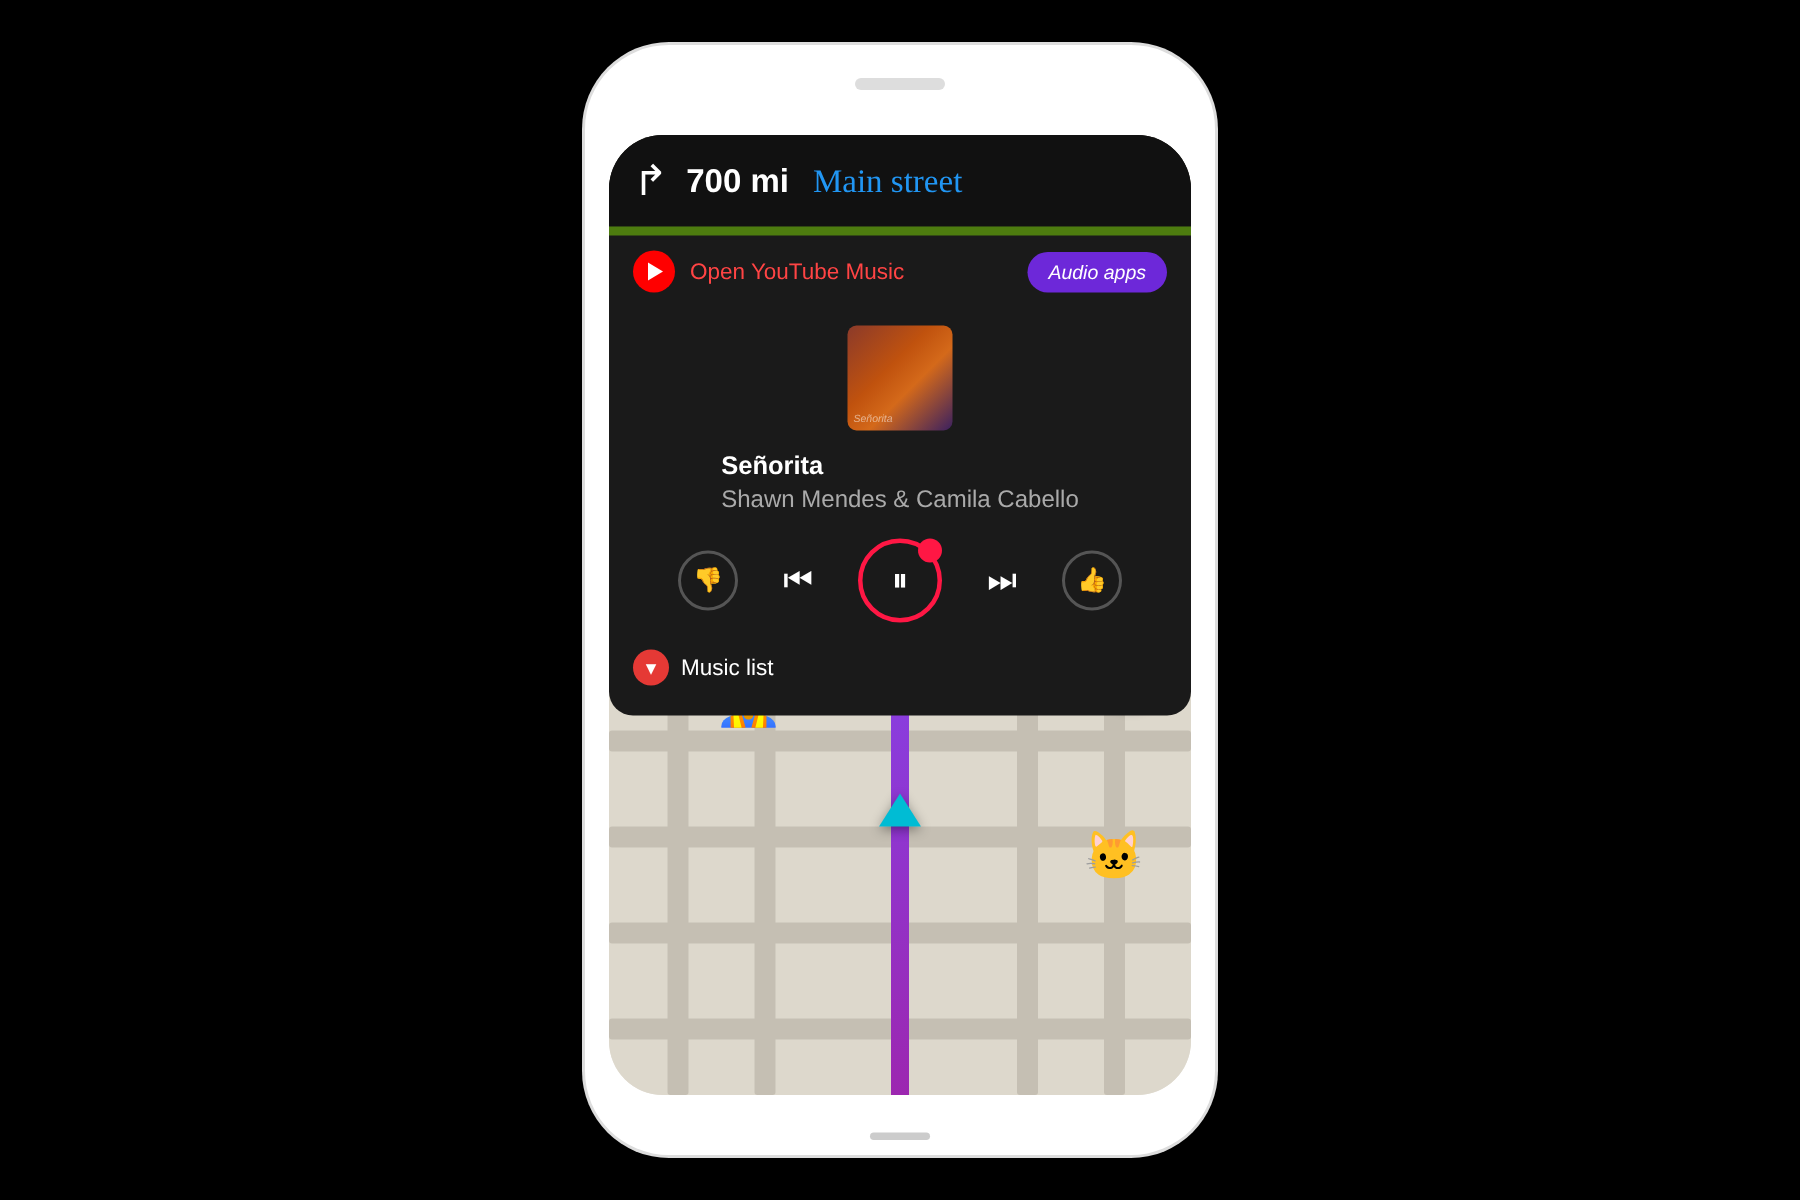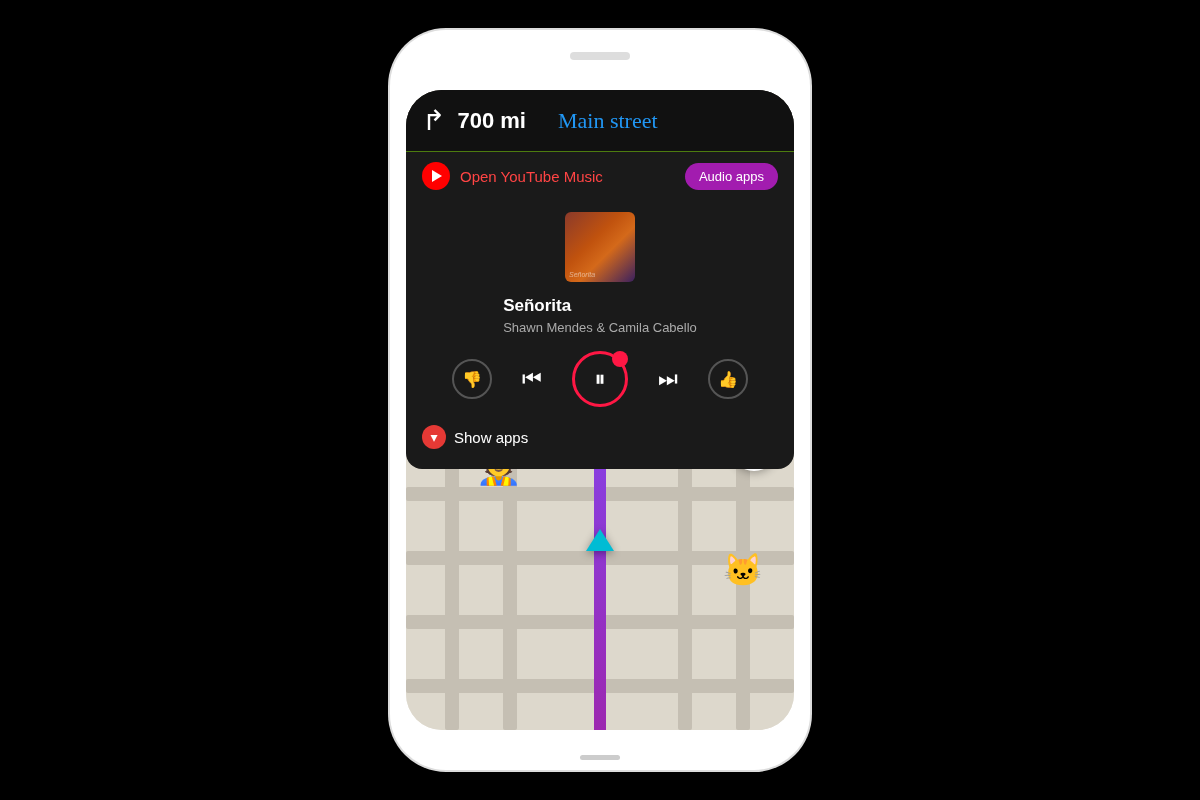--- a/index.html
+++ b/index.html
@@ -160,37 +160,37 @@
     .turn-icon {
       color: #fff;
       font-size: 28px;
       flex-shrink: 0;
     }
 
     .nav-distance {
       color: #fff;
       font-size: 22px;
       font-weight: 600;
-      margin-right: 20px;
+      margin-right: 4px;
     }
 
     .nav-street {
       color: #2196f3;
       font-size: 22px;
       font-weight: 400;
       font-family: Liberation Serif, serif;
     }
 
     
     .music-bar {
       display: flex;
       align-items: center;
       padding: 10px 16px;
       background: #1a1a1a;
-      border-top: 1px solid #4d7c0f;
+      border-top: 6px solid #4d7c0f;
       gap: 10px;
     }
 
     .yt-icon {
       width: 28px;
       height: 28px;
       background: #ff0000;
       border-radius: 50%;
       display: flex;
       align-items: center;
@@ -209,27 +209,28 @@
     }
 
     .open-yt-label {
       color: #ff4444;
       font-size: 15px;
       font-weight: 500;
       flex: 1;
     }
 
     .audio-apps-btn {
-      background: #a21caf;
+      background: #6d28d9;
       color: #fff;
       border: none;
       border-radius: 20px;
       padding: 6px 14px;
       font-size: 13px;
       cursor: pointer;
+      font-style: italic;
     }
 
     
     .track-row {
       display: flex;
       align-items: center;
       padding: 12px 16px;
       gap: 14px;
       flex-direction: column;
     }
@@ -260,21 +261,21 @@
 
     .track-title {
       color: #fff;
       font-size: 17px;
       font-weight: 600;
       margin-bottom: 4px;
     }
 
     .track-artist {
       color: #aaa;
-      font-size: 13px;
+      font-size: 16px;
     }
 
     
     .controls-row {
       display: flex;
       align-items: center;
       justify-content: center;
       padding: 4px 16px 12px;
       gap: 20px;
     }
@@ -419,18 +420,18 @@
       <div class="controls-row">
         <button class="ctrl-btn">👎</button>
         <button class="ctrl-btn plain">⏮</button>
         <button class="play-pause-btn">⏸</button>
         <button class="ctrl-btn plain">⏭</button>
         <button class="ctrl-btn">👍</button>
       </div>
 
       <div class="show-list-row">
         <div class="show-list-icon">▾</div>
-        <span class="show-list-label">Show apps</span>
+        <span class="show-list-label">Music list</span>
       </div>
 
     </div>
   </div>
 </div>
 
 </body></html>

